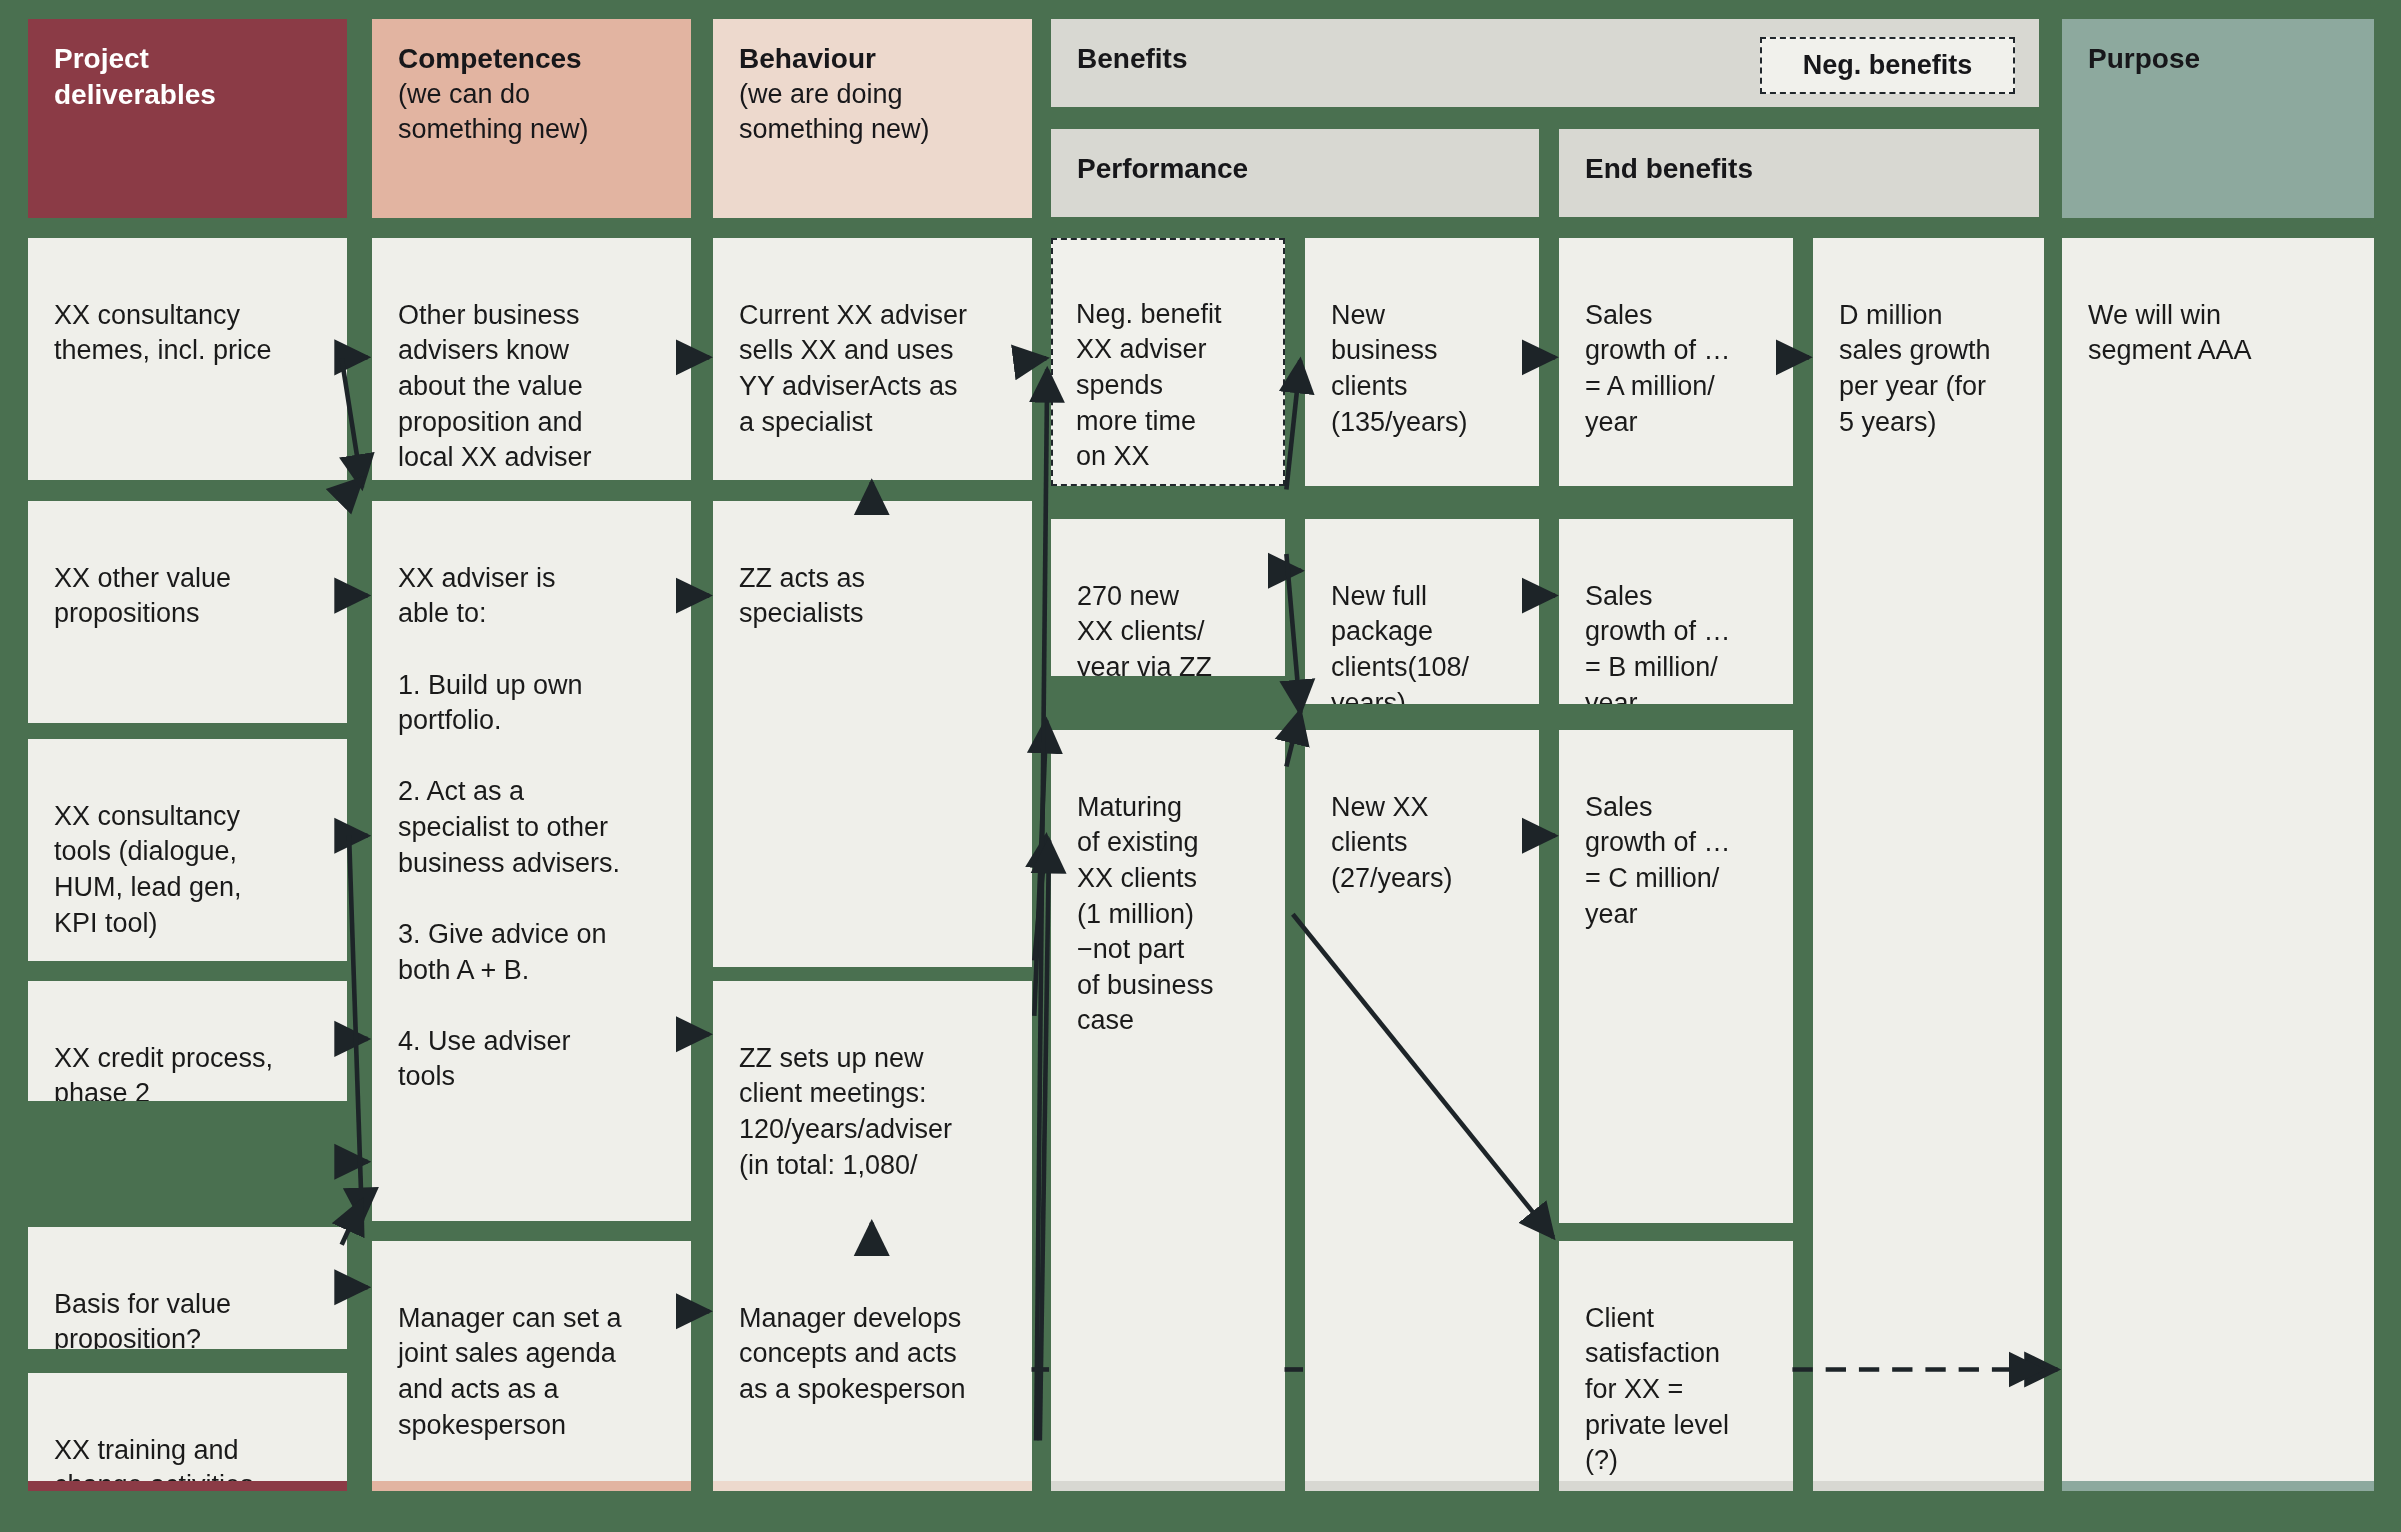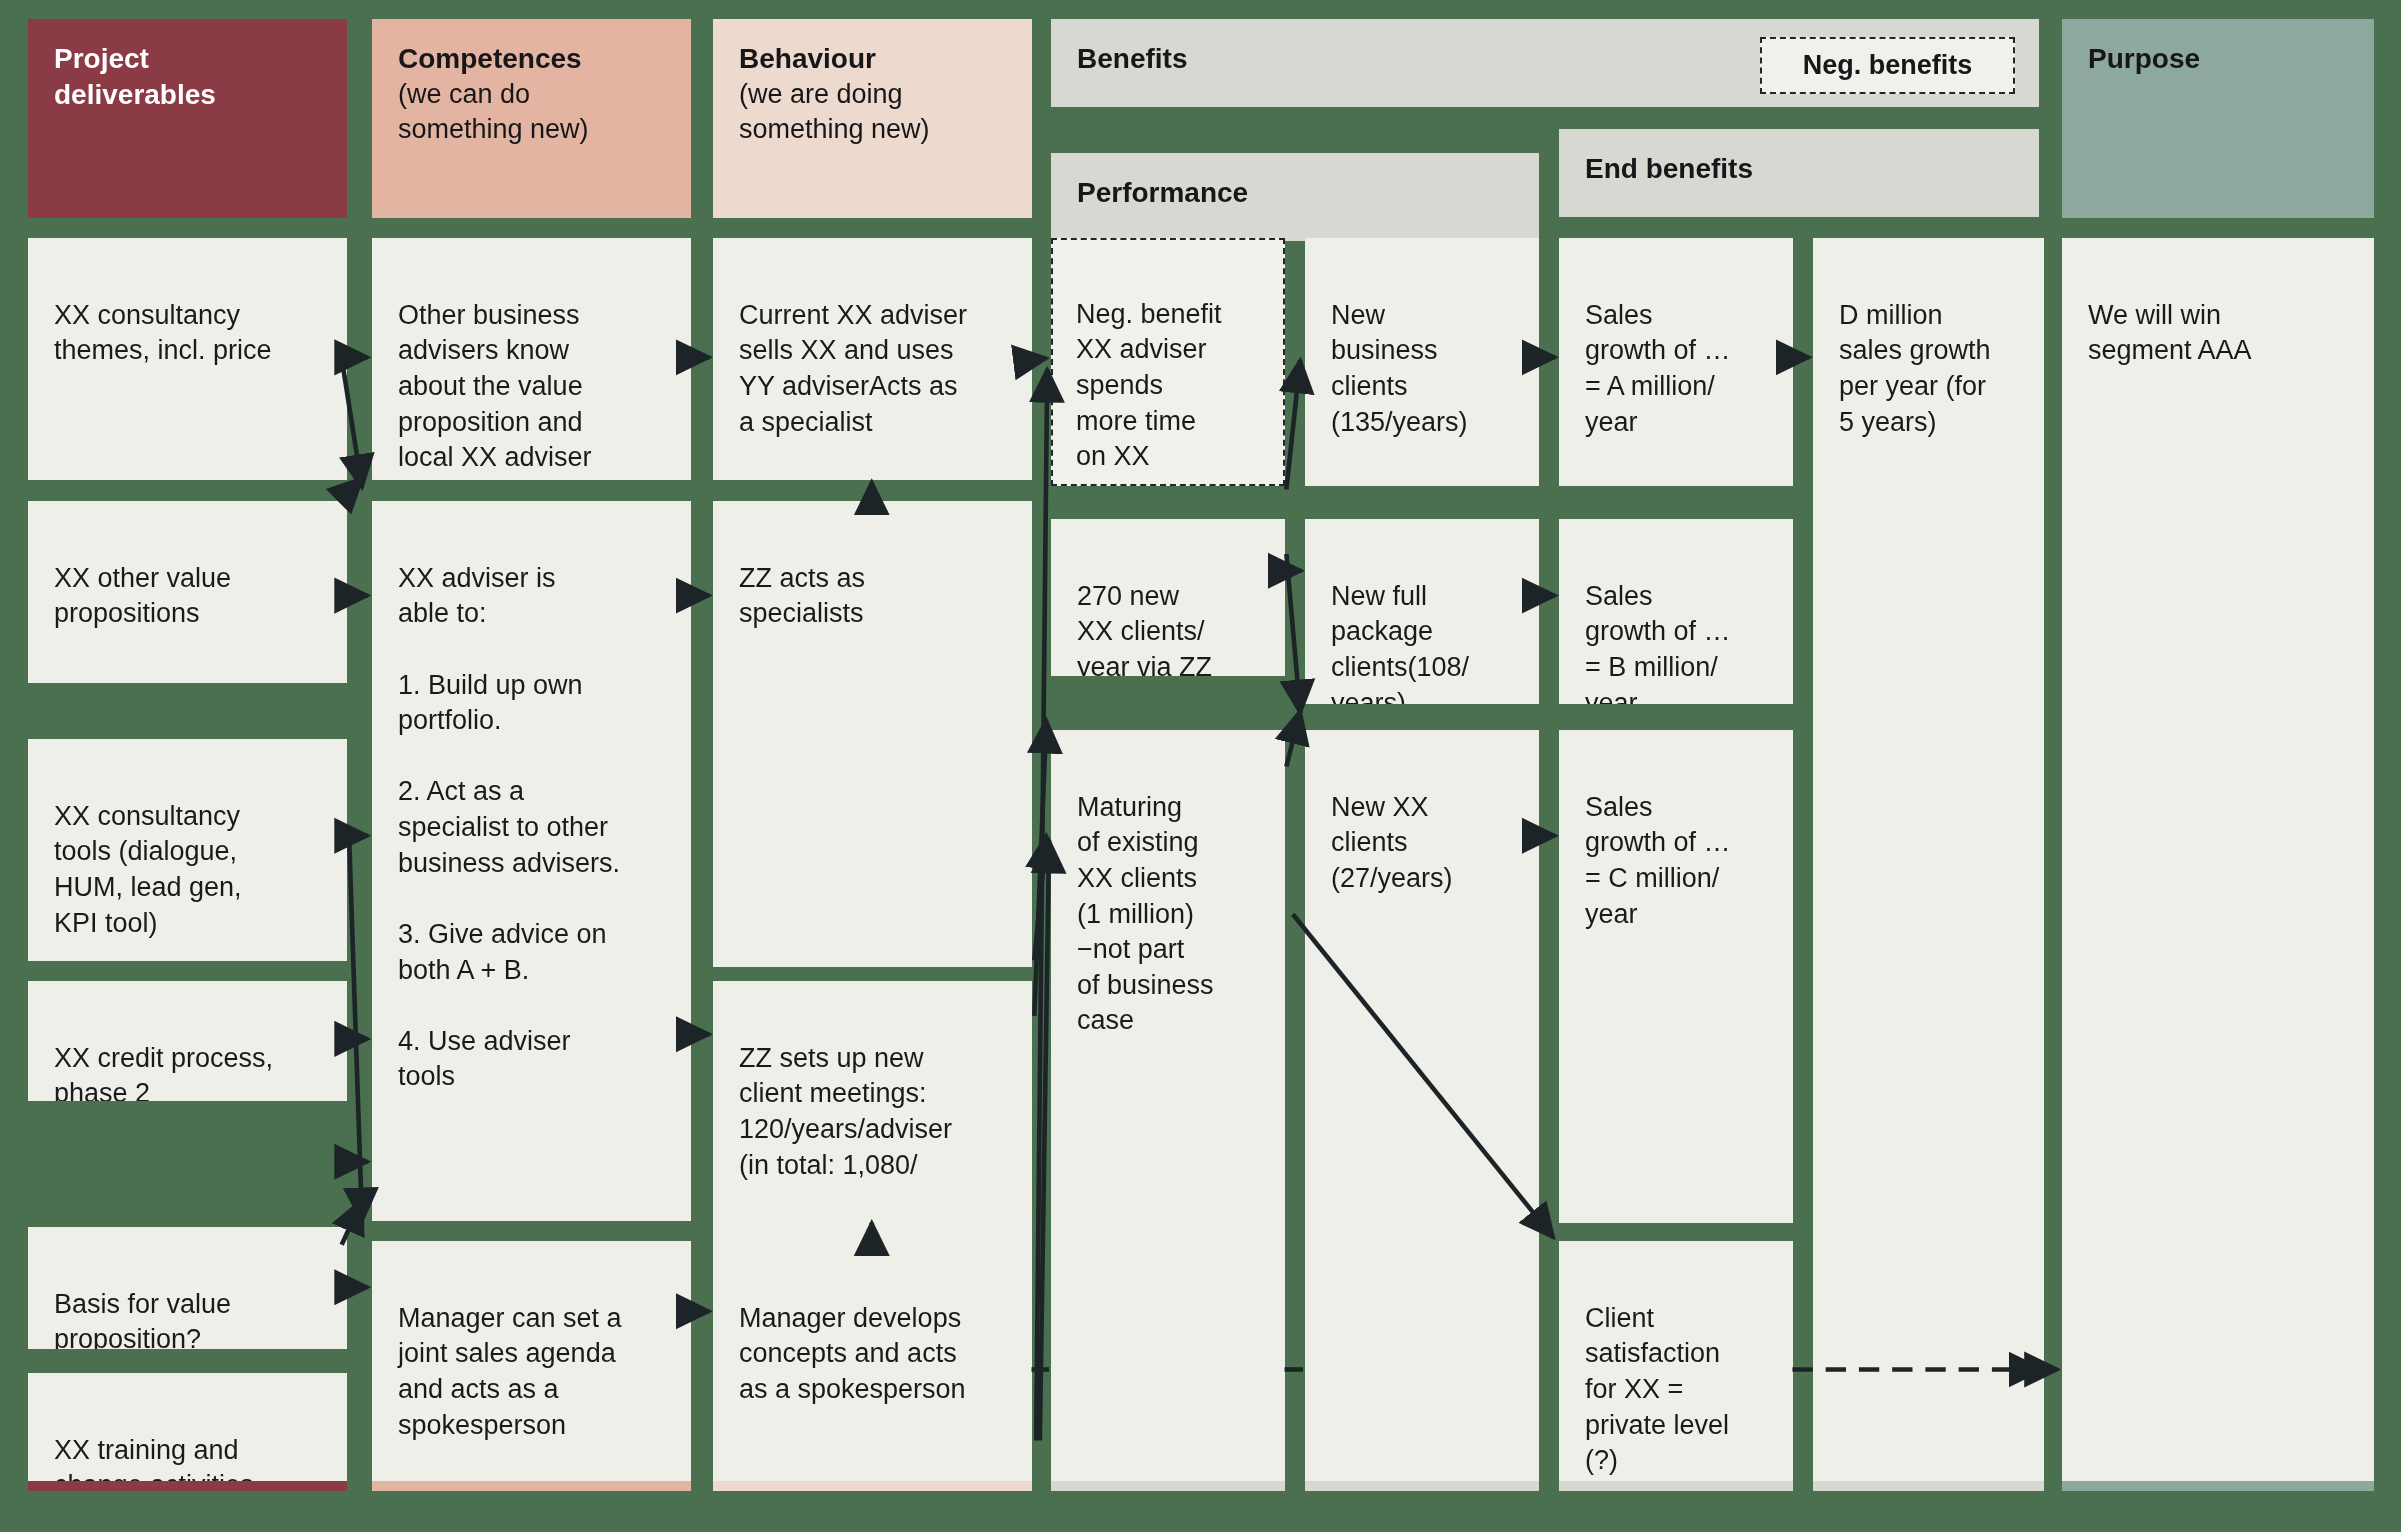--- a/index.html
+++ b/index.html
@@ -93,37 +93,37 @@
 something new)</div>
   </div>
 
   <div class="hdr benefits" style="left:1051px; top:18.5px; width:988px; height:88px;">
     <div class="t1">Benefits</div>
   </div>
   <div class="chip" style="left:1760px; top:37px; width:255px; height:57px;">
     <span>Neg. benefits</span>
   </div>
 
-  <div class="hdr sub" style="left:1051px; top:129px; width:488px; height:88px;margin-top:24px;">
+  <div class="hdr sub" style="left:1051px; top:129px; width:488px; height:88px;">
     <div class="t1">Performance</div>
   </div>
 
   <div class="hdr sub" style="left:1559px; top:129px; width:480px; height:88px;">
     <div class="t1">End benefits</div>
   </div>
 
   <div class="hdr purpose" style="left:2062px; top:18.5px; width:312px; height:199px;">
     <div class="t1">Purpose</div>
   </div>
 
   <div class="card" style="left:28px; top:238px; width:319px; height:242px;">
     <span>XX consultancy
 themes, incl. price</span>
   </div>
-  <div class="card" style="left:28px; top:501px; width:319px; height:182px;">
+  <div class="card" style="left:28px; top:501px; width:319px; height:222px;">
     <span>XX other value
 propositions</span>
   </div>
   <div class="card" style="left:28px; top:739px; width:319px; height:222px;">
     <span>XX consultancy
 tools (dialogue,
 HUM, lead gen,
 KPI tool)</span>
   </div>
   <div class="card" style="left:28px; top:981px; width:319px; height:120px;">

